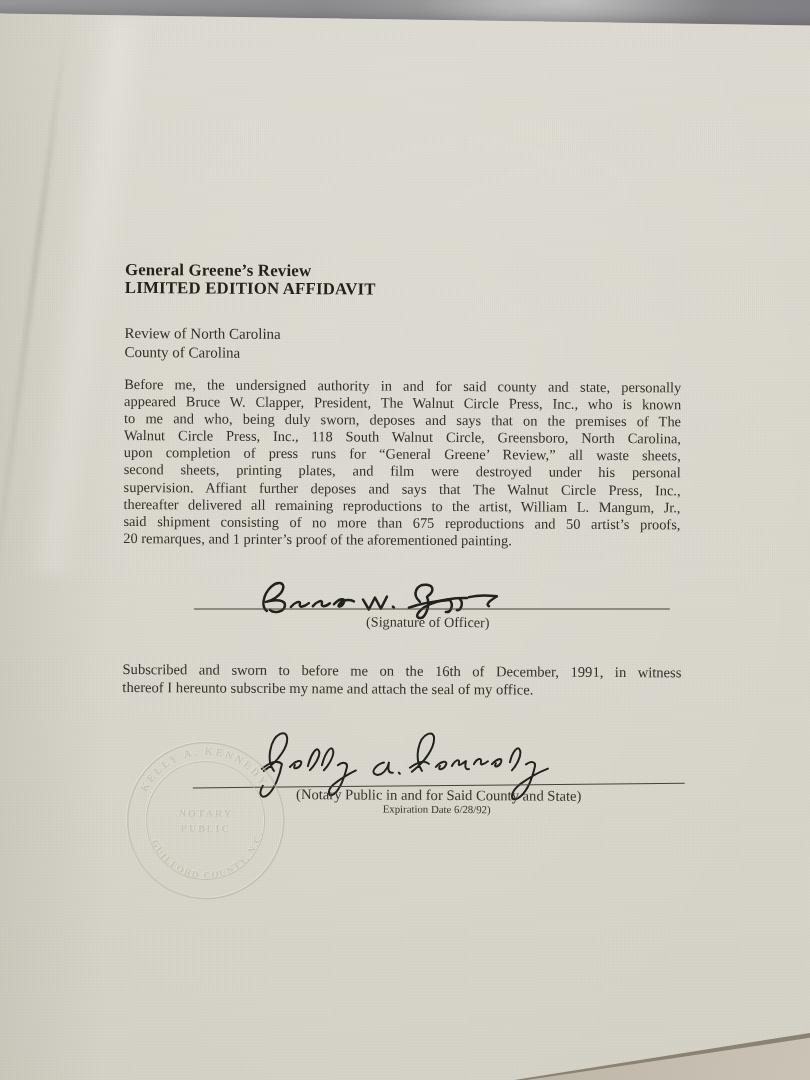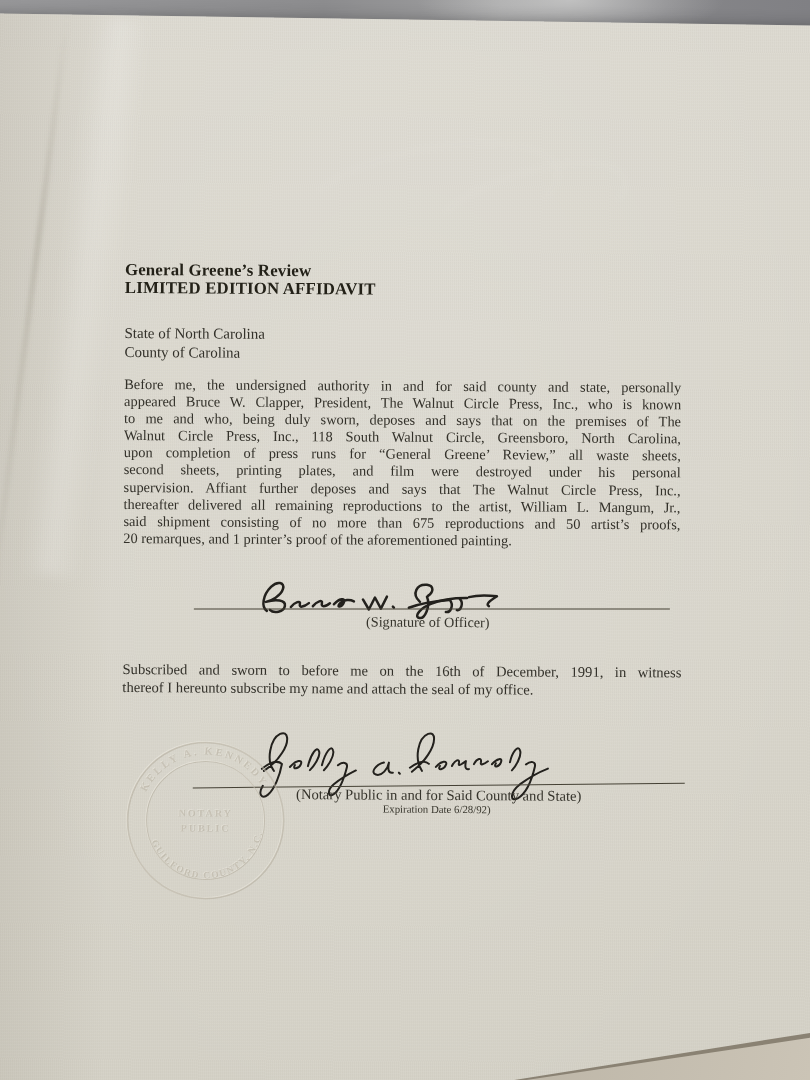--- a/index.html
+++ b/index.html
@@ -96,21 +96,21 @@
   <div class="under-sheet"></div>
 
   <div class="content">
 
     <div class="title">
       <div>General Greene’s Review</div>
       <div>LIMITED EDITION AFFIDAVIT</div>
     </div>
 
     <div class="venue">
-      <div>State of North Carolina</div>
+      <div>Review of North Carolina</div>
       <div>County of Carolina</div>
     </div>
 
     <div class="body-par">
       <div class="jline">Before me, the undersigned authority in and for said county and state, personally</div>
       <div class="jline">appeared Bruce W. Clapper, President, The Walnut Circle Press, Inc., who is known</div>
       <div class="jline">to me and who, being duly sworn, deposes and says that on the premises of The</div>
       <div class="jline">Walnut Circle Press, Inc., 118 South Walnut Circle, Greensboro, North Carolina,</div>
       <div class="jline">upon completion of press runs for “General Greene’ Review,” all waste sheets,</div>
       <div class="jline">second sheets, printing plates, and film were destroyed under his personal</div>

